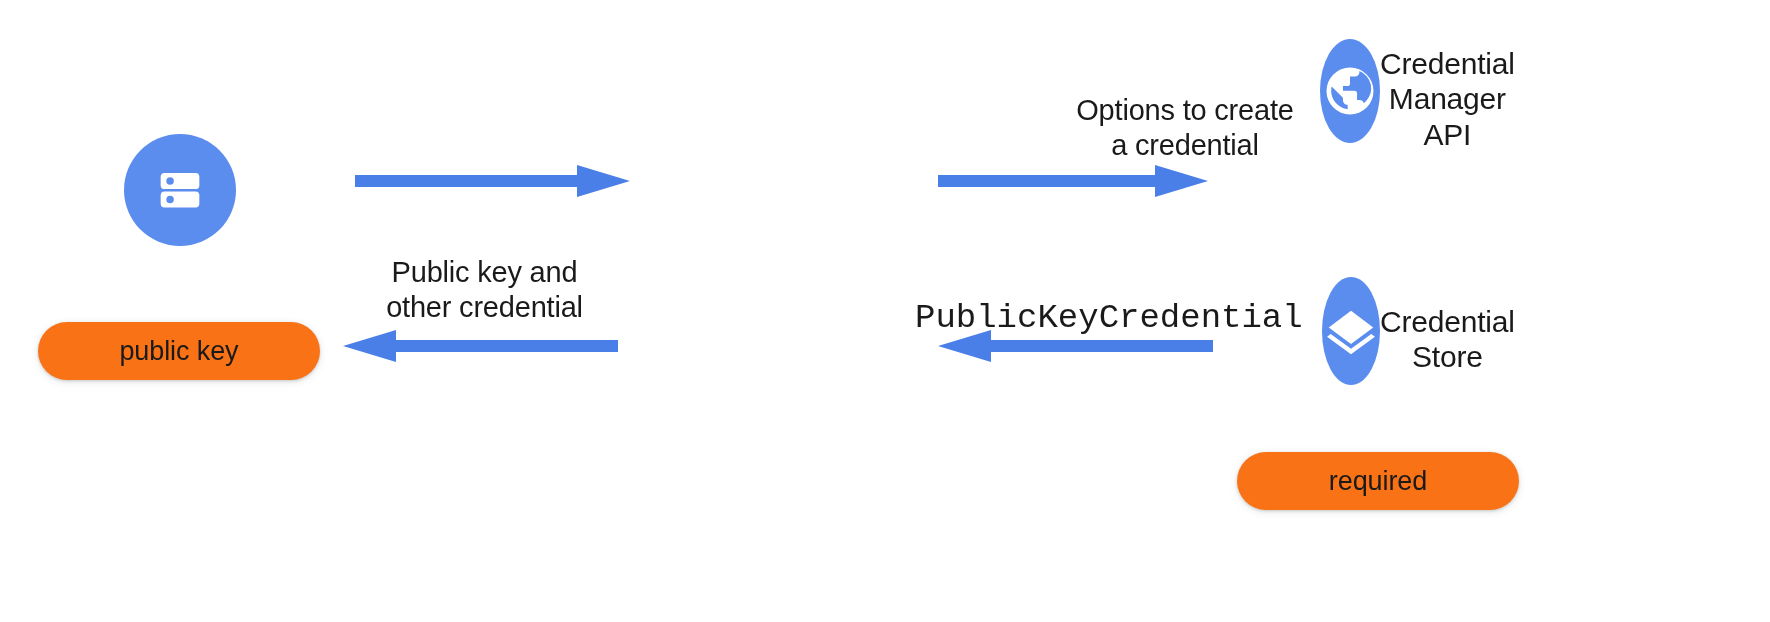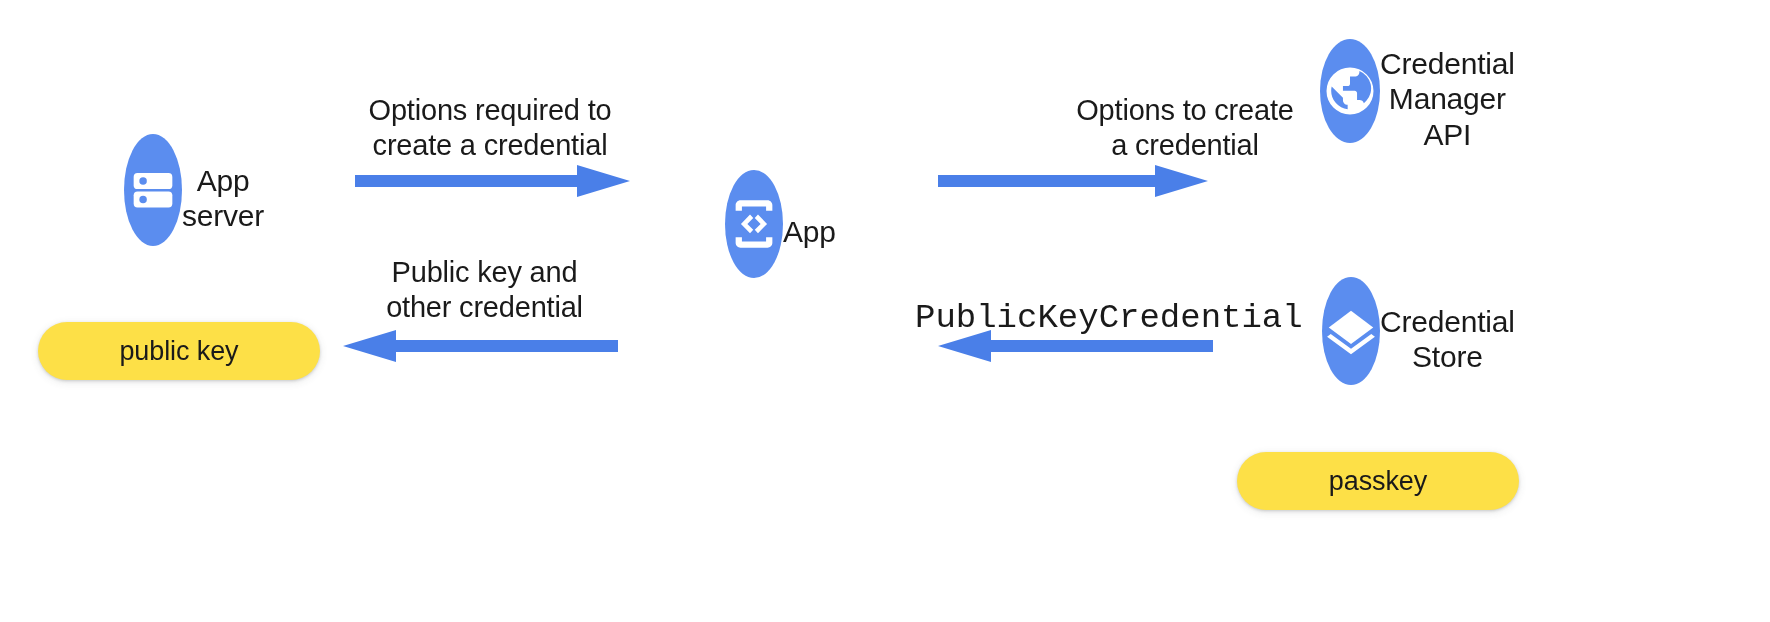--- a/index.html
+++ b/index.html
@@ -41,21 +41,21 @@
     text-align: center;
     letter-spacing: -0.2px;
     white-space: pre-line;
   }
 
   
   .pill {
     position: absolute;
     height: 58px;
     border-radius: 29px;
-    background: #fde047;
+    background: #f97316;
     box-shadow: 0 1px 3px rgba(60,64,67,.22), 0 2px 8px rgba(60,64,67,.12);
     display: flex;
     align-items: center;
     justify-content: center;
     font-size: 27px;
     color: #1a1a1a;
     letter-spacing: -0.1px;
   }
 
   
@@ -87,56 +87,42 @@
 
   <div class="node" style="left:124px; top:134px; width:112px;">
     <div class="circle" style="width:112px;height:112px;">
       <svg width="58" height="58" viewBox="0 0 24 24">
         <rect x="4" y="5" width="16" height="6.6" rx="1.6" fill="#ffffff"></rect>
         <rect x="4" y="12.6" width="16" height="6.6" rx="1.6" fill="#ffffff"></rect>
         <circle cx="7.9" cy="8.3" r="1.55" fill="#5b8def"></circle>
         <circle cx="7.9" cy="15.9" r="1.55" fill="#5b8def"></circle>
       </svg>
     </div>
-    <div class="node-label">App server</div>
   </div>
 
   <div class="pill" style="left:38px; top:322px; width:282px;">
     <span>public key</span>
   </div>
 
-  <div class="caption" style="left:335px; top:93px; width:310px;">Options required to
-create a credential</div>
   <div class="arrow" style="left:355px; top:163px;">
     <svg width="275" height="36" viewBox="0 0 275 36">
       <rect x="0" y="12" width="233" height="12" fill="#4a7fe8"></rect>
       <polygon points="222,2 275,18 222,34" fill="#4a7fe8"></polygon>
     </svg>
   </div>
 
   <div class="caption" style="left:332px; top:255px; width:305px;">Public key and
 other credential</div>
   <div class="arrow" style="left:340px; top:328px;">
     <svg width="278" height="36" viewBox="0 0 278 36">
       <rect x="45" y="12" width="233" height="12" fill="#4a7fe8"></rect>
       <polygon points="56,2 3,18 56,34" fill="#4a7fe8"></polygon>
     </svg>
   </div>
 
-  <div class="node" style="left:725px; top:170px; width:108px;">
-    <div class="circle" style="width:108px;height:108px;">
-      <svg width="58" height="58" viewBox="0 0 24 24">
-        <path d="M6.4 2.2h11.2c1.1 0 2 0.9 2 2v2.3h-2.6V4.8H7v1.7H4.4V4.2c0-1.1 0.9-2 2-2z" fill="#ffffff"></path>
-        <path d="M4.4 17.5H7v1.7h10v-1.7h2.6v2.3c0 1.1-0.9 2-2 2H6.4c-1.1 0-2-0.9-2-2v-2.3z" fill="#ffffff"></path>
-        <path d="M10.35 8.1 6.6 11.95l3.75 3.85 1.33-1.37-2.42-2.48 2.42-2.48z" fill="#ffffff"></path>
-        <path d="M13.65 8.1 17.4 11.95l-3.75 3.85-1.33-1.37 2.42-2.48-2.42-2.48z" fill="#ffffff"></path>
-      </svg>
-    </div>
-    <div class="node-label">App</div>
-  </div>
 
   <div class="caption" style="left:1030px; top:93px; width:310px;">Options to create
 a credential</div>
   <div class="arrow" style="left:938px; top:163px;">
     <svg width="270" height="36" viewBox="0 0 270 36">
       <rect x="0" y="12" width="228" height="12" fill="#4a7fe8"></rect>
       <polygon points="217,2 270,18 217,34" fill="#4a7fe8"></polygon>
     </svg>
   </div>
 
@@ -162,16 +148,16 @@
     <div class="circle" style="width:108px;height:108px;">
       <svg width="58" height="58" viewBox="0 0 24 24">
         <polygon points="12,3.6 21.2,10.5 12,17.4 2.8,10.5" fill="#ffffff"></polygon>
         <path d="M3.6 13.2 2.1 14.35 12 21.6l9.9-7.25-1.5-1.15L12 19.35z" fill="#ffffff"></path>
       </svg>
     </div>
     <div class="node-label">Credential Store</div>
   </div>
 
   <div class="pill" style="left:1237px; top:452px; width:282px;">
-    <span>passkey</span>
+    <span>required</span>
   </div>
 
 </div>
 
 </body></html>

